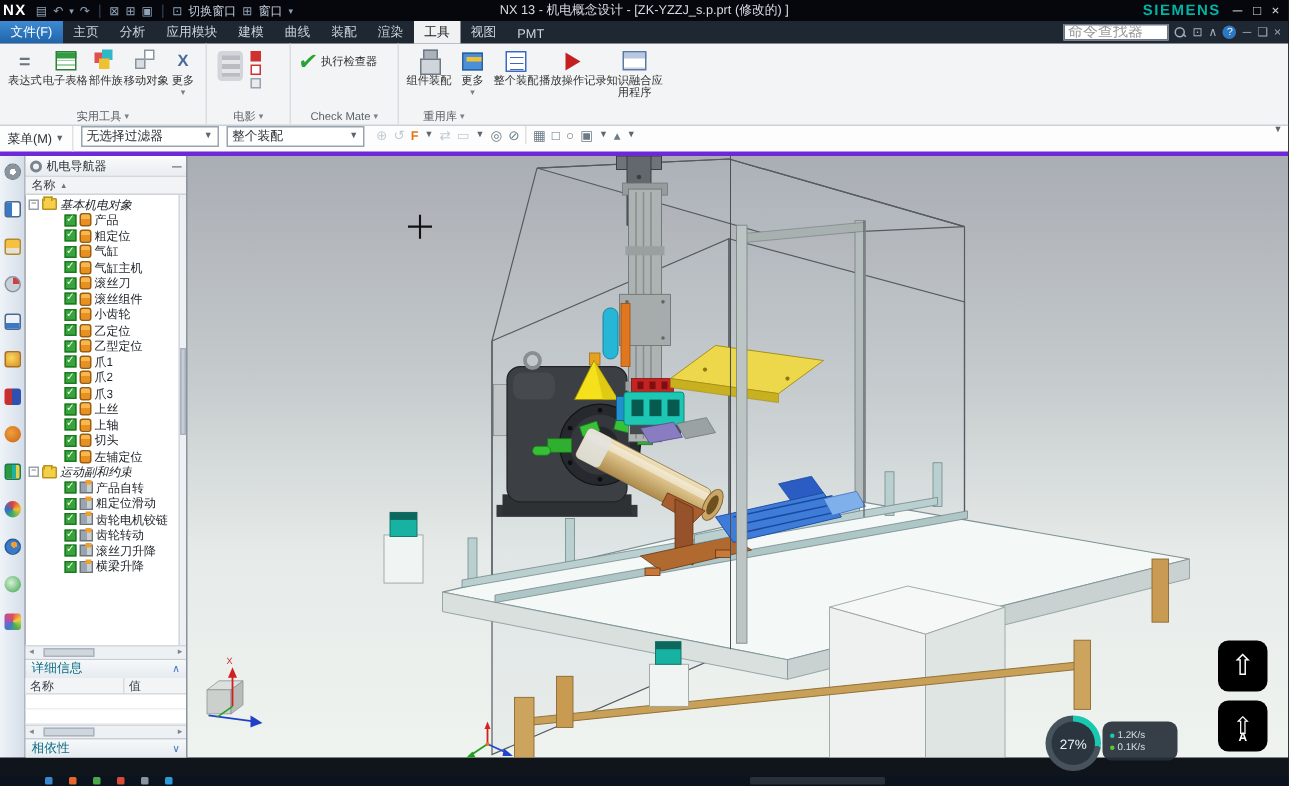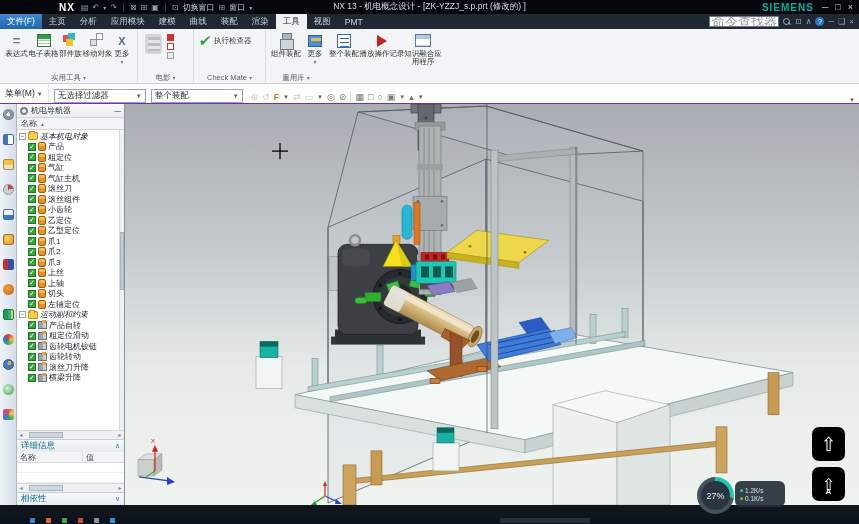--- a/index.html
+++ b/index.html
@@ -4,37 +4,37 @@
 <style>
   html,body{margin:0;padding:0;background:#222;}
   .app{position:relative;width:859px;height:524px;overflow:hidden;
        font-family:"Liberation Sans","DejaVu Sans",sans-serif;background:#10151c;
        -webkit-font-smoothing:antialiased;}
   .app *{box-sizing:border-box;}
 
   
   .titlebar{position:absolute;left:0;top:0;width:100%;height:14px;background:#05070c;
             display:flex;align-items:center;color:#aab6c6;font-size:8px;}
-  .nx-logo{color:#fff;font-weight:bold;font-size:10px;letter-spacing:1px;padding:0 6px 0 16px;margin-left:43px;}
+  .nx-logo{color:#fff;font-weight:bold;font-size:10px;letter-spacing:1px;padding:0 6px 0 2px;}
   .qat{display:flex;align-items:center;gap:4px;}
   .qat .qi{font-size:8px;color:#8fa3b8;cursor:default;}
   .qat .sep{width:1px;height:9px;background:#2c3542;margin:0 2px;}
   .qat .qtext{color:#c2cdda;font-size:8px;}
   .win-title{position:absolute;left:0;right:0;text-align:center;color:#d7dde6;font-size:8.5px;pointer-events:none;}
   .brand{margin-left:auto;color:#00b3a4;font-weight:bold;font-size:10px;letter-spacing:1px;padding-right:8px;z-index:2;}
   .winctl{display:flex;gap:7px;padding-right:6px;z-index:2;color:#cfd6e0;font-size:9px;}
 
   
   .tabrow{position:absolute;left:0;top:14px;width:100%;height:15px;background:#1f2732;
           display:flex;align-items:stretch;font-size:8.5px;color:#ccd4e0;}
   .tab{display:flex;align-items:center;padding:0 7px;cursor:default;}
   .tab.file{background:linear-gradient(#3e8ad2,#1f64ab);color:#fff;}
   .tab.active{background:#f0f1f2;color:#15181c;}
   .tabrow-right{margin-left:auto;display:flex;align-items:center;gap:4px;padding-right:5px;}
-  .cmdfind{width:70px;height:11px;font-size:13px;border:1px solid #6a7686;background:#fff;color:#333;padding:0 2px;}
+  .cmdfind{width:70px;height:11px;font-size:10px;border:1px solid #6a7686;background:#fff;color:#333;padding:0 2px;}
   .cmdfind::placeholder{color:#999;}
   .mag{position:relative;width:8px;height:8px;}
   .mag::before{content:"";position:absolute;left:0;top:0;width:5px;height:5px;border:1px solid #9fb0c2;border-radius:50%;}
   .mag::after{content:"";position:absolute;left:5px;top:5px;width:3px;height:1px;background:#9fb0c2;transform:rotate(45deg);}
   .tr-ic{font-size:8px;color:#9fb0c2;}
   .help-ic{width:9px;height:9px;border-radius:50%;background:#2e78c2;color:#fff;font-size:7px;
            display:flex;align-items:center;justify-content:center;}
 
   
   .ribbon{position:absolute;left:0;top:29px;width:100%;height:55px;background:#f3f4f5;
@@ -81,21 +81,21 @@
   .ic-req{width:14px;height:14px;border:1px solid #3a6ac0;background:#fff;
       background-image:repeating-linear-gradient(#3a6ac0 0 1px,transparent 1px 4px);background-position:2px 3px;background-size:9px 9px;background-repeat:no-repeat;}
   .ic-play{width:0;height:0;border-left:10px solid #c42020;border-top:6px solid transparent;border-bottom:6px solid transparent;}
   .ic-kf{width:16px;height:13px;border:1px solid #5a78a8;
       background:linear-gradient(#b8c8e0,#b8c8e0) 0 0/16px 4px no-repeat,#fff;
       box-shadow:inset 0 -1px #c8d0dc;}
   .rspacer{flex:1;}
 
   
   .borderbar{position:absolute;left:0;top:84px;width:100%;height:20px;background:#fdfdfd;
-             border-bottom:1px solid #6d28d9;display:flex;align-items:flex-end;font-size:8.5px;color:#2a2f34;}
+             border-bottom:3px solid #6d28d9;display:flex;align-items:flex-start;font-size:8.5px;color:#2a2f34;}
   .menu-btn{display:flex;align-items:center;gap:2px;padding:0 5px;height:100%;border-right:1px solid #e0e3e6;}
   .combo{display:flex;align-items:center;justify-content:space-between;width:92px;height:14px;
          border:1px solid #98a4ae;background:#fff;margin-left:5px;padding:0 3px;}
   .combo .cv{white-space:nowrap;overflow:hidden;}
   .dnb{font-size:6px;color:#5a6670;}
   .bb-icons{display:flex;align-items:center;gap:4px;margin-left:8px;font-size:9px;color:#8a98a4;}
   .bb-icons .en{color:#6a7a86;}
   .bb-icons .dis{color:#c2ccd4;}
   .bb-icons .org{color:#e07820;font-weight:bold;font-size:8.5px;}
   .bb-icons .sep{width:1px;height:12px;background:#dde1e4;}
@@ -125,21 +125,21 @@
              border-right:1px solid #8a949e;display:flex;flex-direction:column;font-size:8px;color:#1c2024;}
   .nav-head{height:14px;display:flex;align-items:center;gap:3px;padding:0 3px;
             background:linear-gradient(#fafbfc,#e8ecf0);border-bottom:1px solid #d4d8dc;}
   .nav-gear{width:8px;height:8px;border-radius:50%;border:2px solid #7a848e;}
   .nav-title{font-size:8px;color:#2a3038;white-space:nowrap;overflow:hidden;flex:1;}
   .nav-min{color:#4a5560;font-size:9px;line-height:6px;}
   .colhead{height:12px;display:flex;align-items:center;gap:3px;padding:0 4px;
            background:#f1f3f5;border-bottom:1px solid #d0d4d8;color:#3a4048;}
   .tree{position:relative;flex:1;overflow:hidden;padding:1px 0 0 1px;}
   .trow{display:flex;align-items:center;gap:2px;height:10.5px;white-space:nowrap;}
-  .trow.item{padding-left:10px;}
+  .trow.item{padding-left:25px;}
   .trow.folder{padding-left:1px;font-style:italic;}
   .expander{width:7px;height:7px;border:1px solid #98a0a8;background:#fff;font-size:6px;line-height:5px;
             text-align:center;color:#444;flex:none;}
   .foldico{width:10px;height:8px;background:#f6cf4a;border:1px solid #b8941e;border-radius:1px;position:relative;flex:none;}
   .foldico::before{content:"";position:absolute;left:0;top:-2px;width:4px;height:2px;background:#f6cf4a;border:1px solid #b8941e;border-bottom:none;}
   .cb{width:8px;height:8px;background:#37a43c;border:1px solid #1e7a22;position:relative;flex:none;}
   .cb::after{content:"✓";position:absolute;left:0;top:-1px;color:#fff;font-size:7px;line-height:8px;}
   .ico-rigid{width:8px;height:9px;border-radius:2px;flex:none;
              background:linear-gradient(180deg,#f8b850 0 3px,#e89020 3px 7px,#b86a10 7px);border:1px solid #9a5e0e;}
   .ico-joint{width:9px;height:8px;flex:none;background:linear-gradient(90deg,#9aa4ac 0 4px,#c8d0d6 4px);

